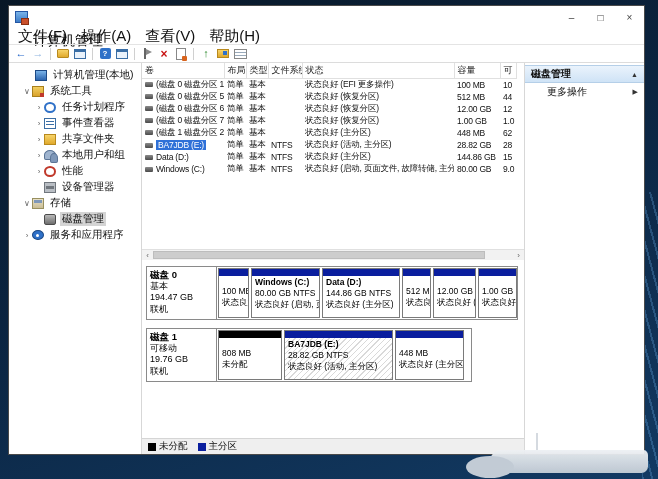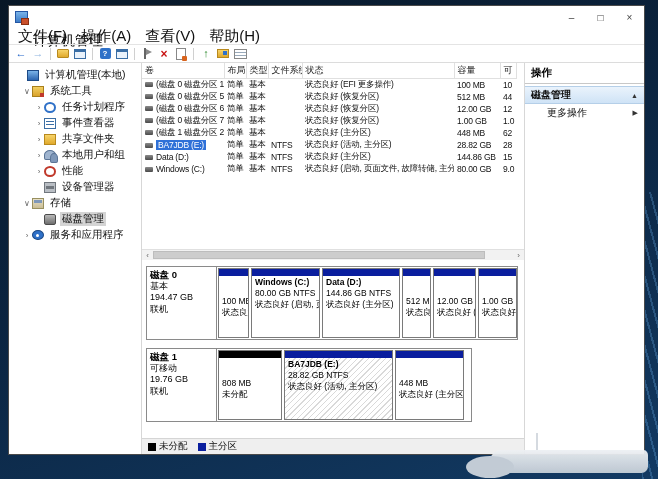--- a/index.html
+++ b/index.html
@@ -44,21 +44,21 @@
       background:#d8641e;border-radius:1px;}
   .g-up{color:#2e8b2e;font-weight:bold;}
   .s-folder2{width:12px;height:9px;background:linear-gradient(#f7d46a,#e0a92c);border:1px solid #b8891d;position:relative;}
   .s-folder2::after{content:"";position:absolute;right:1px;top:1px;width:4px;height:4px;background:#2f71c8;}
   .s-props{width:13px;height:10px;border:1px solid #888;
       background:repeating-linear-gradient(#fff 0 2px,#9ab 2px 3px);}
   
   .main{flex:1;display:flex;min-height:0;}
   .tree{flex:0 0 133px;border-right:1px solid #d7d7d7;padding-top:4px;overflow:hidden;font-size:10.5px;}
   .titem{height:16px;display:flex;align-items:center;white-space:nowrap;color:#111;}
-  .titem.lvl0{padding-left:8px;}  .titem.lvl1{padding-left:13px;}  .titem.lvl2{padding-left:25px;}
+  .titem.lvl0{padding-left:0;margin-left:16px;}  .titem.lvl1{padding-left:13px;}  .titem.lvl2{padding-left:25px;}
   .titem.selected .tlabel{background:#d4d4d4;}
   .tarrow{width:10px;font-size:8px;color:#666;display:inline-block;text-align:center;flex:0 0 10px;}
   .tico{width:12px;height:11px;margin-right:4px;flex:0 0 12px;position:relative;display:inline-block;}
   .tlabel{padding:0 2px;overflow:hidden;}
   .ico-computer{background:linear-gradient(#7ab3e8,#2d66b0);border:1px solid #1d4a86;}
   .ico-systools{background:linear-gradient(#f2cf62,#d9a22a);border:1px solid #a87f1c;}
   .ico-systools::after{content:"";position:absolute;right:-1px;bottom:-1px;width:4px;height:4px;background:#c0392b;}
   .ico-clock{border-radius:50%;background:#fff;border:2px solid #2f71c8;width:11px;height:11px;}
   .ico-log{background:#fff;border:1px solid #3a6ea5;}
   .ico-log::after{content:"";position:absolute;left:1px;top:2px;right:1px;height:5px;
@@ -82,21 +82,21 @@
   .vt th{font-weight:normal;text-align:left;height:15px;padding:0 3px;border-right:1px solid #e0e0e0;
       border-bottom:1px solid #e0e0e0;white-space:nowrap;overflow:hidden;color:#222;font-size:9px;}
   .vt td{height:12px;padding:0 3px;white-space:nowrap;overflow:hidden;color:#111;letter-spacing:-0.2px;}
   .vico{display:inline-block;width:8px;height:5px;background:linear-gradient(#8a8a8a,#4a4a4a);
       border-radius:1px;margin-right:3px;vertical-align:middle;}
   .sel{background:#2f71d8;color:#fff;padding:0 2px;}
   .hscroll{flex:0 0 11px;display:flex;align-items:stretch;background:#f2f2f2;border-top:1px solid #e0e0e0;}
   .harrow{flex:0 0 11px;display:flex;align-items:center;justify-content:center;font-size:8px;color:#666;}
   .hthumb{flex:0 0 332px;background:#cdcdcd;border:1px solid #bdbdbd;margin:1px 0;}
   .graph{flex:1;position:relative;background:#fff;padding:6px 0 0 4px;overflow:hidden;}
-  .drow{display:flex;height:74px;border:1px solid #8a8a8a;margin-bottom:8px;background:#fff;}
+  .drow{display:flex;height:54px;border:1px solid #8a8a8a;margin-bottom:8px;background:#fff;}
   .dinfo{flex:0 0 70px;border-right:1px solid #8a8a8a;padding:2px 3px;font-size:9px;line-height:11.5px;
       overflow:hidden;white-space:nowrap;}
   .dname{font-weight:bold;font-size:9.5px;}
   .dparts{flex:1;display:flex;gap:2px;padding:1px;overflow:hidden;}
   .part{border:1px solid #7a7a7a;display:flex;flex-direction:column;overflow:hidden;flex-shrink:0;}
   .pbar{height:7px;flex:0 0 7px;}
   .pbody{flex:1;padding:1px 3px;font-size:8.5px;line-height:11px;overflow:hidden;white-space:nowrap;
       display:flex;flex-direction:column;justify-content:center;background:#fff;}
   .part.threel .pbody{justify-content:flex-start;}
   .ptitle{font-weight:bold;}
@@ -445,21 +445,20 @@
           <span>未分配</span>
         </span>
         <span class="lkey">
           <span class="lsq" style="background:#0a1e9e"></span>
           <span>主分区</span>
         </span>
       </div>
     </div>
 
     <div class="actions">
-      <div class="act-title">操作</div>
       <div class="act-bar">
         <span>磁盘管理</span>
         <span class="caret">▲</span>
       </div>
       <div class="act-more">
         <span>更多操作</span>
         <span class="caret">▶</span>
       </div>
     </div>
 

